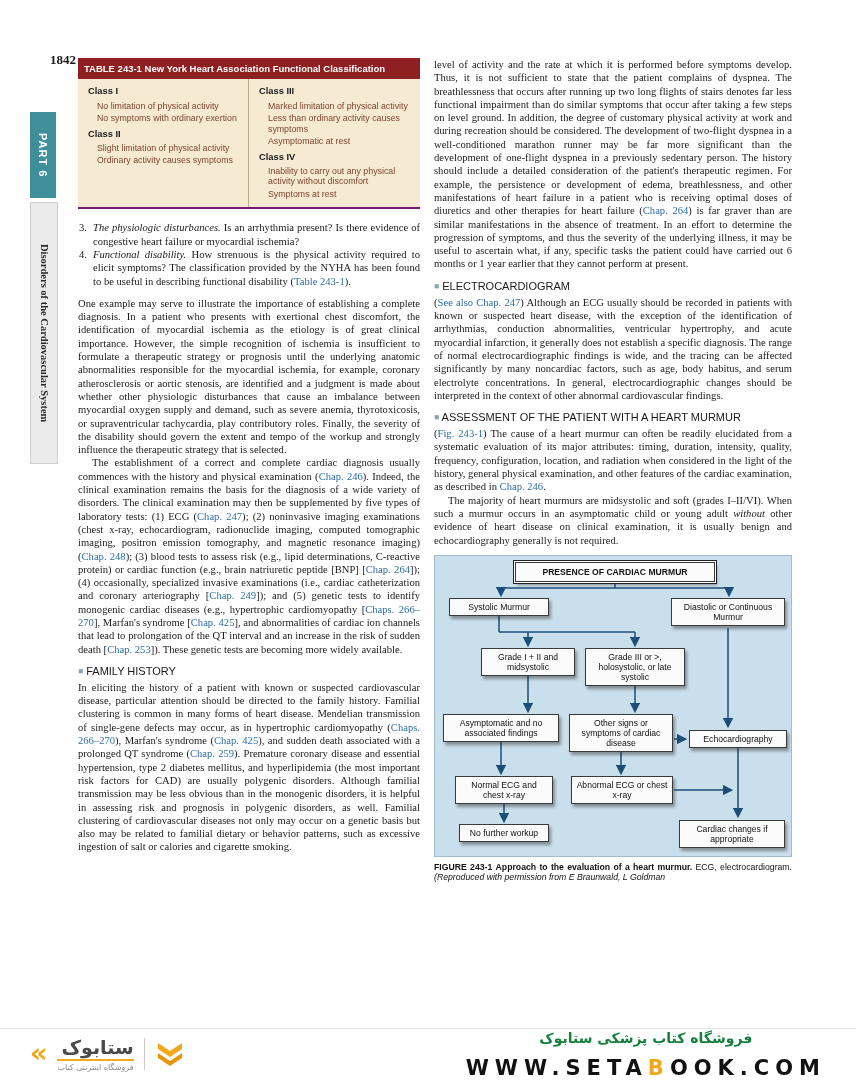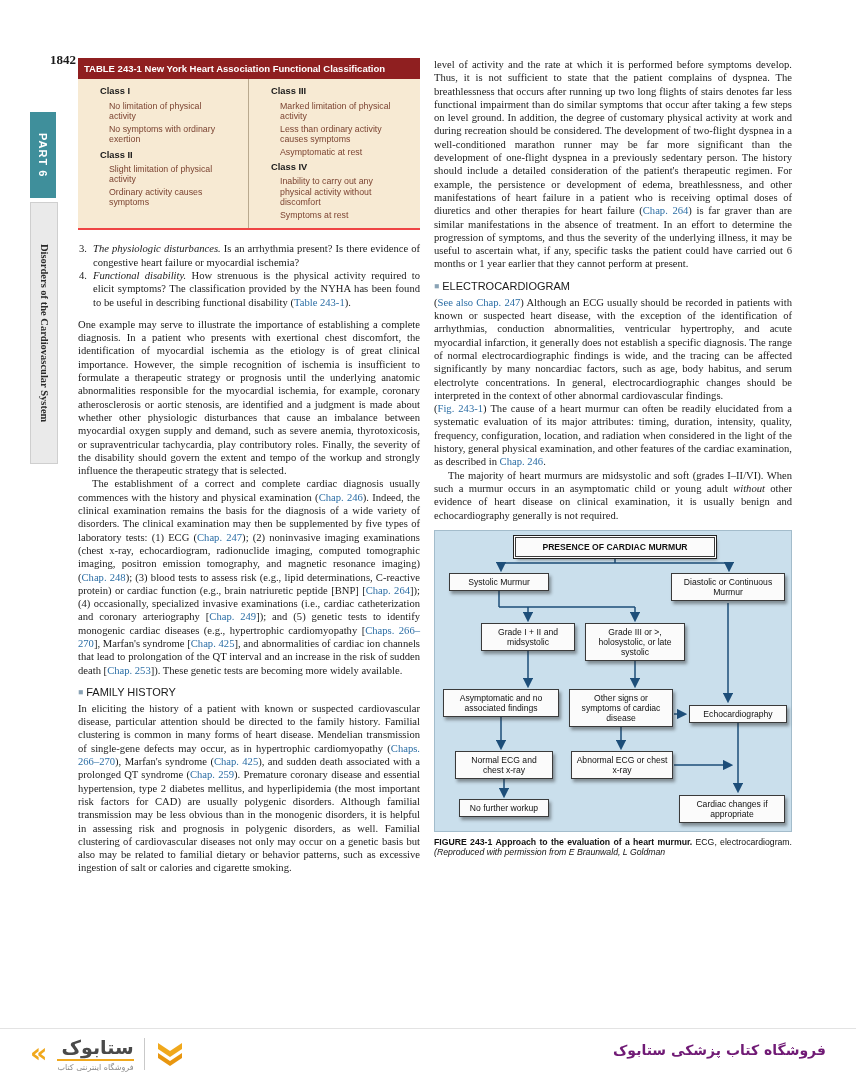--- a/index.html
+++ b/index.html
@@ -13,25 +13,25 @@
     font-family:"Liberation Sans",sans-serif;font-weight:bold;font-size:11px;letter-spacing:1px;}
   .side-tab{position:absolute;left:30px;top:202px;width:26px;height:260px;background:#eaeaea;
     border:1px solid #cfcfcf;color:#2a2a2a;display:flex;align-items:center;justify-content:center;
     writing-mode:vertical-rl;font-family:"Liberation Serif",serif;font-weight:bold;font-size:10.5px;}
 
   .content{position:absolute;left:78px;top:58px;width:714px;display:flex;gap:14px;}
   .col{width:342px;font-size:10.6px;line-height:13.3px;text-align:justify;}
   .col.right{width:358px;}
 
   
-  .nyha{border-bottom:2px solid #ef4444;margin-bottom:12px;box-shadow:0 0 0 1px #e3d6bd inset;}
+  .nyha{border-bottom:2px solid #701a75;margin-bottom:12px;box-shadow:0 0 0 1px #e3d6bd inset;}
   .nyha-title{background:#8f1f20;color:#fff;font-family:"Liberation Sans",sans-serif;font-weight:bold;
     font-size:9.5px;padding:4px 6px;text-align:left;}
   .nyha-body{display:flex;background:#f7ead3;}
-  .nyha-col{width:50%;padding:2px 22px 8px;box-sizing:border-box;}
+  .nyha-col{width:50%;padding:2px 10px 8px;box-sizing:border-box;}
   .nyha-col.first{border-right:1px solid #b9a98e;}
   .nyha-class{font-family:"Liberation Sans",sans-serif;font-weight:bold;font-size:9.3px;color:#1a1a1a;
     margin-top:4px;text-align:left;}
   .nyha-item{font-family:"Liberation Sans",sans-serif;font-size:8.8px;color:#7c4432;padding-left:9px;
     margin-top:2px;line-height:10.5px;text-align:left;}
 
   
   .blk-para{margin:0;}
   .blk-para.indent{text-indent:14px;}
   .blk-para.mt{margin-top:9px;}
@@ -61,21 +61,21 @@
   .footer{position:absolute;left:0;bottom:0;width:856px;height:52px;background:#ffffff;
     border-top:1px solid #e3e3e3;display:flex;align-items:center;justify-content:space-between;
     padding:0 30px;box-sizing:border-box;font-family:"DejaVu Sans",sans-serif;}
   .footer-left{display:flex;align-items:center;gap:10px;}
   .guillemet{color:#f0a81c;font-size:27px;font-weight:bold;line-height:1;transform:translateY(-2px);}
   .brand-fa{font-size:19px;font-weight:bold;color:#4a4a4a;direction:rtl;line-height:1.1;}
   .brand-sub{font-size:8px;color:#8a8a8a;direction:rtl;text-align:center;border-top:2px solid #f0a81c;
     padding-top:2px;margin-top:1px;}
   .vdiv{width:1px;height:32px;background:#c9c9c9;}
   .footer-right{text-align:center;}
-  .store-fa{font-size:14px;font-weight:bold;color:#701a75;direction:rtl;margin-bottom:10px;}
+  .store-fa{font-size:14px;font-weight:bold;color:#15803d;direction:rtl;margin-bottom:10px;}
   .url{font-weight:bold;font-size:21px;letter-spacing:6px;color:#111;white-space:nowrap;}
 </style>
 </head>
 <body>
 
 <div class="page">
 
   <div class="pagenum">1842</div>
 
   <div class="part-tab">PART 6</div>
@@ -116,20 +116,21 @@
           <div class="blk-heading"><span class="hsq">■</span> FAMILY HISTORY</div>
           <div class="blk-para">In eliciting the history of a patient with known or suspected cardiovascular disease, particular attention should be directed to the family history. Familial clustering is common in many forms of heart disease. Mendelian transmission of single-gene defects may occur, as in hypertrophic cardiomyopathy (<span class="link">Chaps. 266–270</span>), Marfan's syndrome (<span class="link">Chap. 425</span>), and sudden death associated with a prolonged QT syndrome (<span class="link">Chap. 259</span>). Premature coronary disease and essential hypertension, type 2 diabetes mellitus, and hyperlipidemia (the most important risk factors for CAD) are usually polygenic disorders. Although familial transmission may be less obvious than in the monogenic disorders, it is helpful in assessing risk and prognosis in polygenic disorders, as well. Familial clustering of cardiovascular diseases not only may occur on a genetic basis but also may be related to familial dietary or behavior patterns, such as excessive ingestion of salt or calories and cigarette smoking.</div>
         </div>
     </div>
 
     <div class="col right">
       <div>
           <div class="blk-para">level of activity and the rate at which it is performed before symptoms develop. Thus, it is not sufficient to state that the patient complains of dyspnea. The breathlessness that occurs after running up two long flights of stairs denotes far less functional impairment than do similar symptoms that occur after taking a few steps on level ground. In addition, the degree of customary physical activity at work and during recreation should be considered. The development of two-flight dyspnea in a well-conditioned marathon runner may be far more significant than the development of one-flight dyspnea in a previously sedentary person. The history should include a detailed consideration of the patient's therapeutic regimen. For example, the persistence or development of edema, breathlessness, and other manifestations of heart failure in a patient who is receiving optimal doses of diuretics and other therapies for heart failure (<span class="link">Chap. 264</span>) is far graver than are similar manifestations in the absence of treatment. In an effort to determine the progression of symptoms, and thus the severity of the underlying illness, it may be useful to ascertain what, if any, specific tasks the patient could have carried out 6 months or 1 year earlier that they cannot perform at present.</div>
           <div class="blk-heading"><span class="hsq">■</span> ELECTROCARDIOGRAM</div>
           <div class="blk-para">(<span class="link">See also Chap. 247</span>) Although an ECG usually should be recorded in patients with known or suspected heart disease, with the exception of the identification of arrhythmias, conduction abnormalities, ventricular hypertrophy, and acute myocardial infarction, it generally does not establish a specific diagnosis. The range of normal electrocardiographic findings is wide, and the tracing can be affected significantly by many noncardiac factors, such as age, body habitus, and serum electrolyte concentrations. In general, electrocardiographic changes should be interpreted in the context of other abnormal cardiovascular findings.</div>
+          <div class="blk-heading"><span class="hsq">■</span> ASSESSMENT OF THE PATIENT WITH A HEART MURMUR</div>
           <div class="blk-para">(<span class="link">Fig. 243-1</span>) The cause of a heart murmur can often be readily elucidated from a systematic evaluation of its major attributes: timing, duration, intensity, quality, frequency, configuration, location, and radiation when considered in the light of the history, general physical examination, and other features of the cardiac examination, as described in <span class="link">Chap. 246</span>.</div>
           <div class="blk-para indent">The majority of heart murmurs are midsystolic and soft (grades I–II/VI). When such a murmur occurs in an asymptomatic child or young adult <em>without</em> other evidence of heart disease on clinical examination, it is usually benign and echocardiography generally is not required.</div>
         </div>
 
       <div class="figure">
         <div class="flow">
           <svg class="arrows" width="356" height="300" viewBox="0 0 356 300">
             <defs>
               <marker id="ah" markerWidth="7" markerHeight="7" refX="5.5" refY="3.5" orient="auto">
                 <path d="M0,0 L7,3.5 L0,7 Z" fill="#1d4e79"></path>
@@ -186,16 +187,17 @@
         <div class="brand-sub">فروشگاه اینترنتی کتاب</div>
       </div>
       <div class="vdiv"></div>
       <svg width="30" height="26" viewBox="0 0 30 26">
         <path d="M3 2 L15 10 L27 2 L27 8 L15 16 L3 8 Z" fill="#f0a81c"></path>
         <path d="M3 12 L15 20 L27 12 L27 17 L15 25 L3 17 Z" fill="#e8960f"></path>
       </svg>
     </div>
     <div class="footer-right">
       <div class="store-fa">فروشگاه کتاب پزشکی ستابوک</div>
+      <div class="url"><span style="color: rgb(17, 17, 17);">WWW.SETA</span><span style="color: rgb(240, 168, 28);">B</span><span style="color: rgb(17, 17, 17);">OOK.COM</span></div>
     </div>
   </div>
 
 </div>
 
 </body></html>

